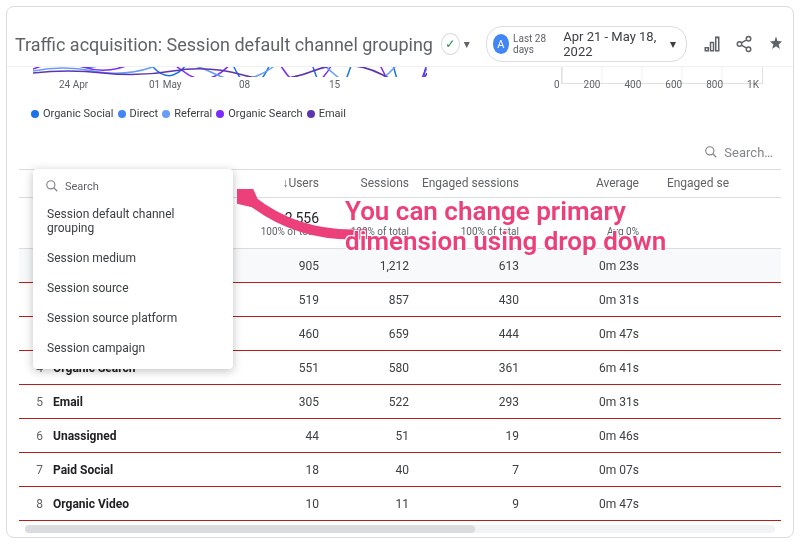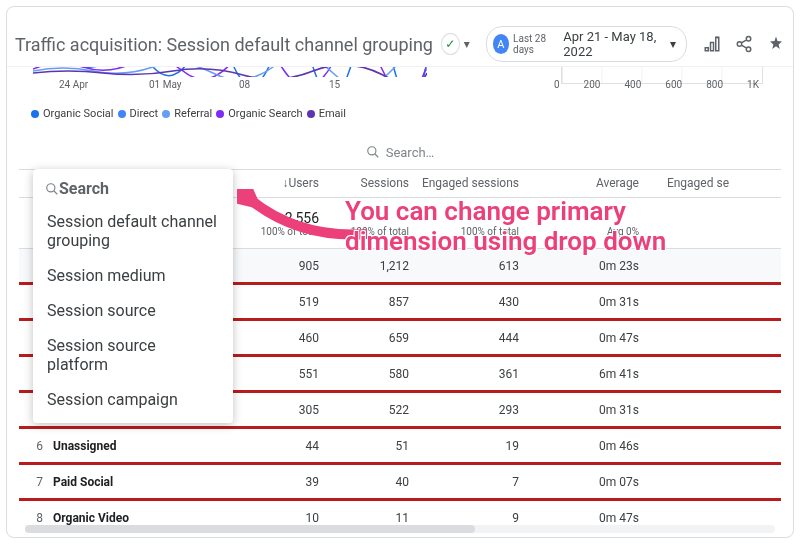--- a/index.html
+++ b/index.html
@@ -85,24 +85,23 @@
     margin-right:4px; vertical-align:middle;
   }
   .lg-os::before{background:#1a73e8;}
   .lg-dr::before{background:#4285f4;}
   .lg-rf::before{background:#669df6;}
   .lg-osr::before{background:#7b2cf6;}
   .lg-em::before{background:#5e35b1;}
 
   .search-row {
     position:absolute; left:12px; right:12px; top:128px; height:34px;
-    display:flex; align-items:center; justify-content:center;
+    display:flex; align-items:center; justify-content:flex-end;
     border-bottom:1px solid #dadce0;
     padding:0 8px;
-    flex-direction:column;
   }
   .search-box { display:flex; align-items:center; gap:6px; color:#80868b; font-size:13px; }
   .rows-pp { display:flex; align-items:center; gap:8px; font-size:12px; color:#5f6368;}
   .select-like { text-decoration: underline dotted; }
 
   .table {
     position:absolute; left:12px; right:12px; top:162px; bottom:6px;
     overflow:hidden;
   }
   .th-row, .sum-row, .row {
@@ -114,36 +113,36 @@
   .th-row { height:28px; color:#5f6368; position:relative; }
   .th-row > div { text-align:right; padding-right:10px; white-space:nowrap; }
   .th-row .dim-col { text-align:right; font-size:12px; color:#1a73e8; }
   .plus { color:#1a73e8; font-size:18px; margin-left:4px; }
 
   .sum-row { height:50px; border-top:1px solid #dadce0; border-bottom:1px solid #dadce0; }
   .sum-row > div { text-align:right; padding-right:10px; }
   .sum-row .big { color:#202124; font-size:14px; }
   .sum-row .sub { font-size:10px; color:#5f6368; }
 
-  .row { height:33px; border-bottom:3px solid #b91c1c; }
+  .row { height:33px; border-bottom:1px solid #b91c1c; }
   .row:nth-child(odd){ background:#f8f9fa0d; }
   .row.hi { background:#f8f9fa; }
   .row > div { text-align:right; padding-right:10px; color:#3c4043; }
   .row .idx { text-align:right; padding-right:10px; color:#5f6368;}
   .row .name { text-align:left; font-weight:700; color:#202124; }
 
   .dropdown {
     position:absolute; left:26px; top:162px; width:200px;
     background:#fff; border-radius:4px;
     box-shadow: 0 2px 10px rgba(0,0,0,.25);
     padding:4px 0 6px;
     z-index:10;
   }
-  .dropdown .dd-search { display:flex; align-items:center; padding:6px 12px; color:#5f6368; font-size:16px;font-weight:bold;}
-  .dropdown .dd-item { padding:8px 14px; font-size:16px; color:#3c4043; cursor:pointer; }
+  .dropdown .dd-search { display:flex; align-items:center; gap:6px; padding:6px 12px; color:#5f6368; font-size:11px;}
+  .dropdown .dd-item { padding:8px 14px; font-size:12px; color:#3c4043; cursor:pointer; }
 
   .arrow {
     position:absolute; left:230px; top:182px; z-index:12;
     pointer-events:none;
   }
   .annotation {
     position:absolute; left:338px; top:190px; z-index:12;
     color:#ec407a; font-size:26px; font-weight:600;
     text-shadow: -1px -1px 0 #fff, 1px -1px 0 #fff, -1px 1px 0 #fff, 1px 1px 0 #fff;
     line-height:1.15;
@@ -323,21 +322,21 @@
           <div class="name">Unassigned</div>
           <div>44</div>
           <div>51</div>
           <div>19</div>
           <div>0m 46s</div>
           <div></div>
         </div>
         <div class="row">
           <div class="idx">7</div>
           <div class="name">Paid Social</div>
-          <div>39</div>
+          <div>18</div>
           <div>40</div>
           <div>7</div>
           <div>0m 07s</div>
           <div></div>
         </div>
         <div class="row">
           <div class="idx">8</div>
           <div class="name">Organic Video</div>
           <div>10</div>
           <div>11</div>

